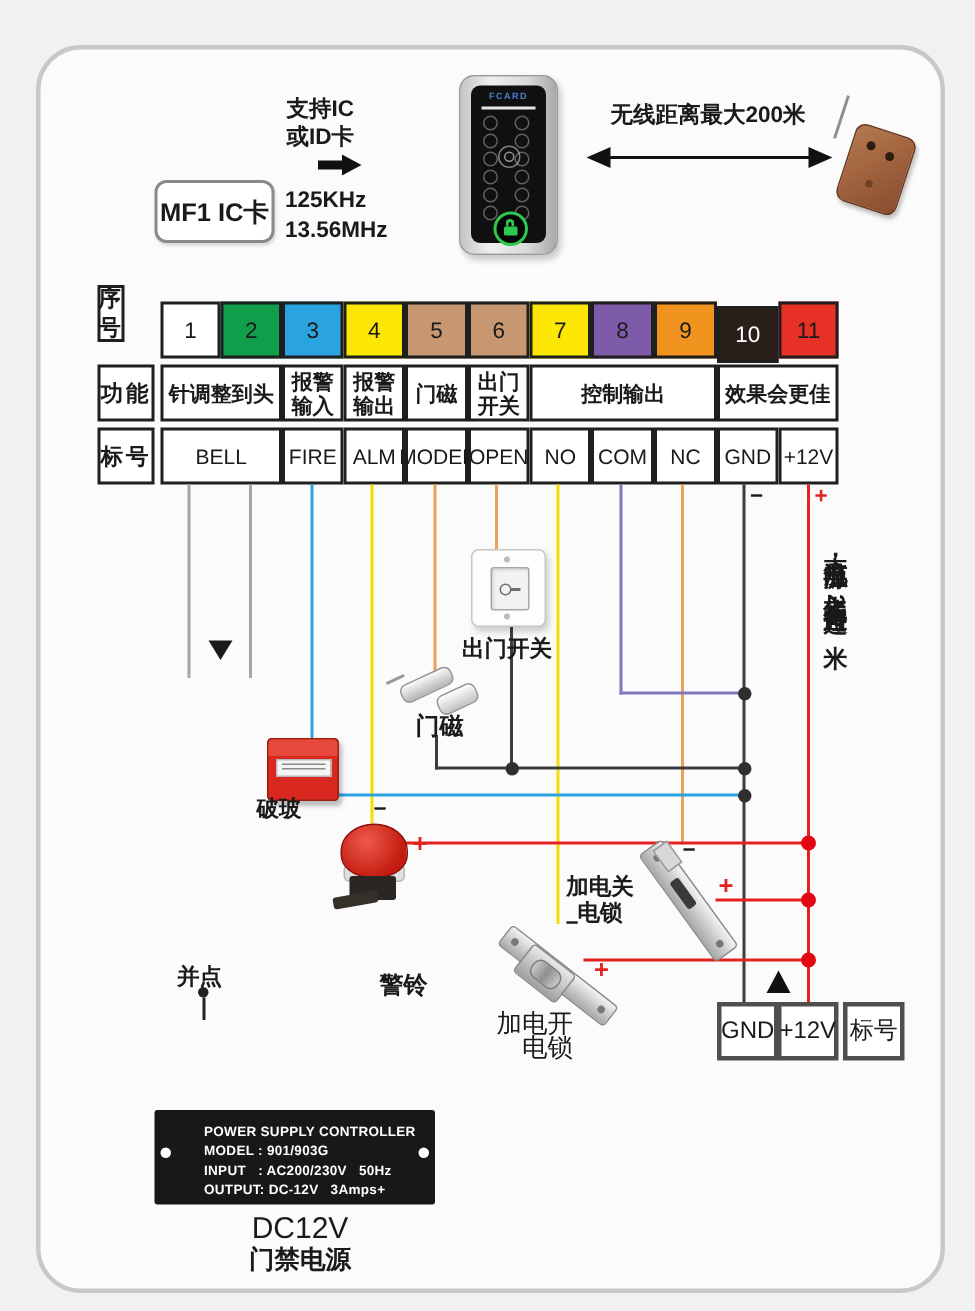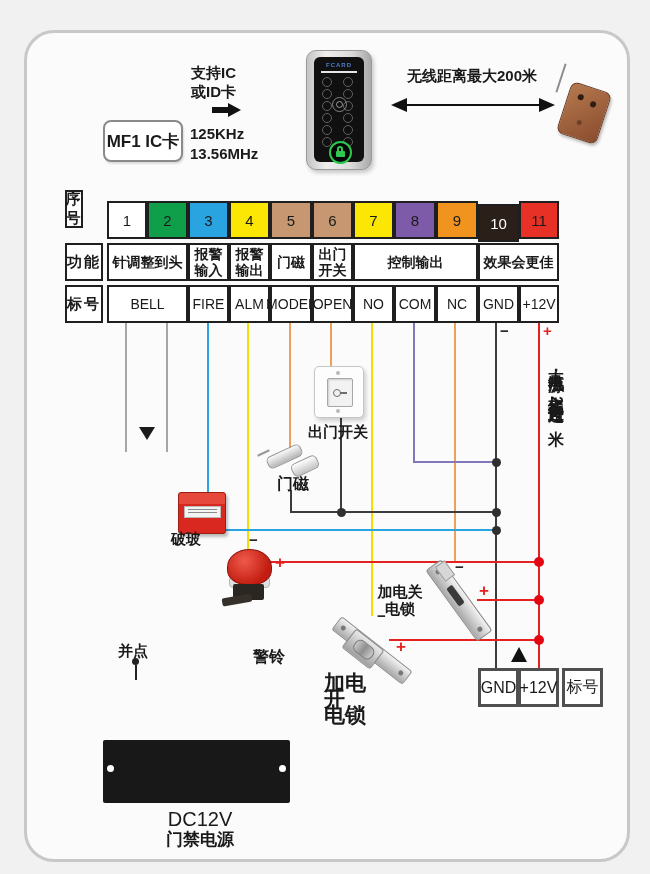--- a/index.html
+++ b/index.html
@@ -217,34 +217,38 @@
 
   <div class="abs">
     <div class="abs lockplate" style="left:327px;top:642px;width:88px;height:15px;transform:rotate(38deg);">
       <div class="abs screw" style="left:5px;top:5px;"></div>
       <div class="abs screw" style="left:78px;top:5px;"></div>
     </div>
     <div class="abs" style="left:345px;top:637px;width:34px;height:22px;transform:rotate(38deg);background:linear-gradient(180deg,#e9e9e9,#9f9f9f);border:1px solid #8a8a8a;border-radius:3px;">
       <div class="abs" style="left:7px;top:4px;width:20px;height:12px;background:linear-gradient(90deg,#c9c9c9,#8f8f8f,#c9c9c9);border:1px solid #7d7d7d;border-radius:6px;"></div>
     </div>
   </div>
-  <div class="abs ml" style="left:324px;top:675px;width:58px;text-align:left;font-size:21px;font-weight:bold;line-height:16px;">加电开
+  <div class="abs ml" style="left:324px;top:675px;width:58px;text-align:right;font-size:17px;font-weight:normal;line-height:16px;">加电开
 电锁</div>
 
   <div class="abs" style="left:118px;top:642px;font-size:15px;font-weight:bold;">并点</div>
   <div class="abs" style="left:132px;top:658px;width:7px;height:7px;border-radius:50%;background:#222;"></div>
   <div class="abs" style="left:135px;top:665px;width:2px;height:15px;background:#222;"></div>
 
   <div class="abs" style="left:545px;top:358px;height:232px;writing-mode:vertical-rl;font-size:16px;font-weight:bold;letter-spacing:2px;">直流电源，走线不宜超过20米</div>
 
   <div class="abs tri-up" style="left:511px;top:647px;"></div>
   <div class="abs cell mini" style="left:478px;top:668px;width:41px;height:39px;">GND</div>
   <div class="abs cell mini" style="left:518px;top:668px;width:41px;height:39px;">+12V</div>
   <div class="abs cell mini" style="left:562px;top:668px;width:41px;height:39px;">标号</div>
 
   <div class="abs" style="left:103px;top:740px;width:187px;height:63px;background:#181818;border-radius:2px;">
     <div class="abs" style="left:4px;top:25px;width:7px;height:7px;border-radius:50%;background:#fff;"></div>
     <div class="abs" style="left:176px;top:25px;width:7px;height:7px;border-radius:50%;background:#fff;"></div>
+    <div class="abs pre" style="left:33px;top:8px;color:#fff;font-size:9px;font-weight:bold;line-height:13px;letter-spacing:0.2px;">POWER SUPPLY CONTROLLER
+MODEL : 901/903G
+INPUT   : AC200/230V   50Hz
+OUTPUT: DC-12V   3Amps+</div>
   </div>
   <div class="abs" style="left:140px;top:808px;width:120px;text-align:center;font-size:20px;">DC12V</div>
   <div class="abs" style="left:140px;top:828px;width:120px;text-align:center;font-size:17px;font-weight:bold;">门禁电源</div>
 
 </div>
 
 </body></html>

